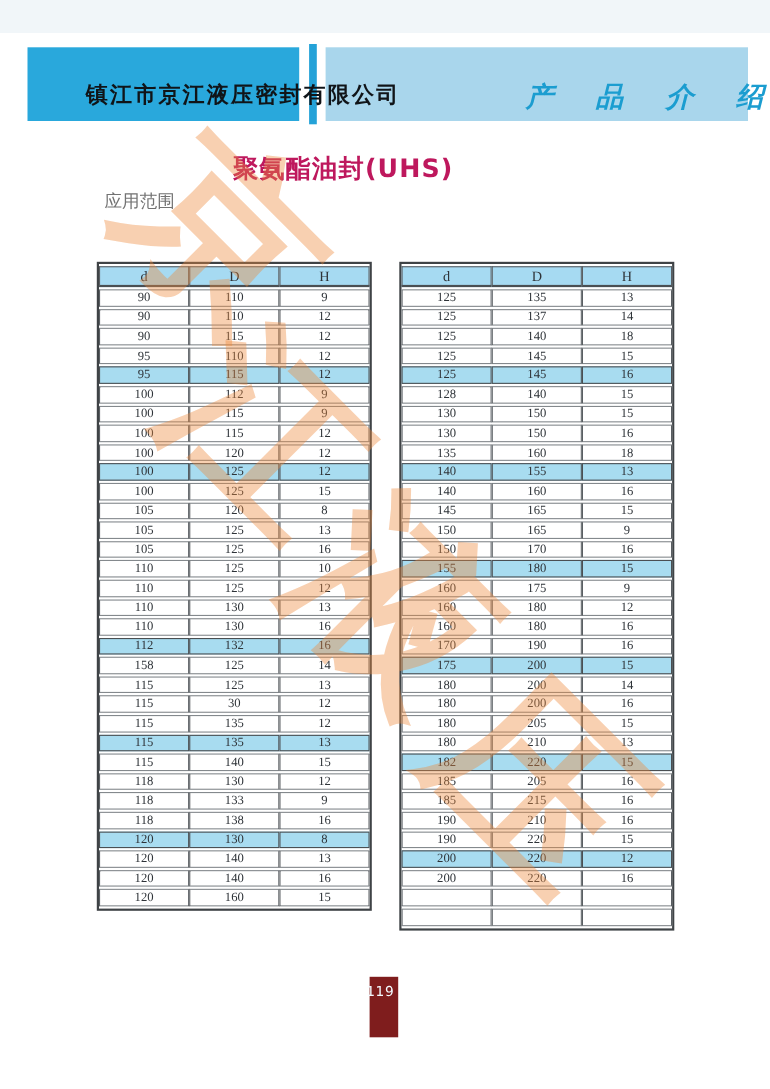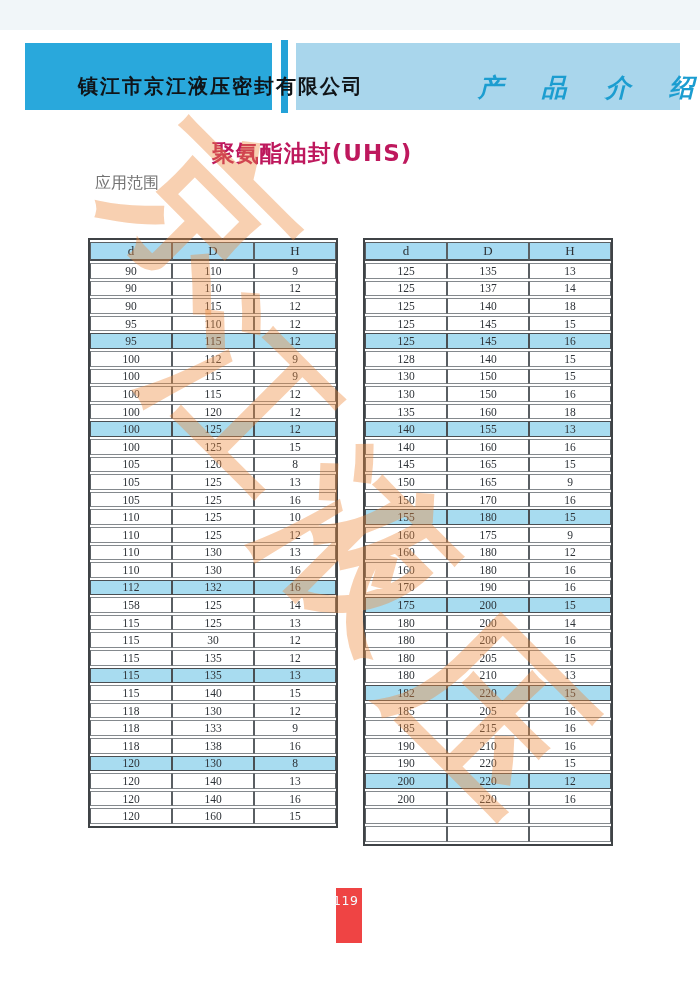--- a/index.html
+++ b/index.html
@@ -37,21 +37,21 @@
 
   
   .wm{position:absolute;z-index:5;pointer-events:none;font-weight:bold;
       color:rgba(238,138,60,0.40);transform:rotate(45deg);line-height:1;}
   .wm1{left:118px;top:128px;font-size:172px;}
   .wm2{left:158px;top:308px;font-size:172px;}
   .wm3{left:272px;top:462px;font-size:176px;}
   .wm4{left:398px;top:622px;font-size:180px;}
 
   
-  .pagebox{position:absolute;left:336px;top:888px;width:26px;height:55px;background:#ef4444;z-index:2;}
+  .pagebox{position:absolute;left:336px;top:888px;width:26px;height:55px;background:#7f1d1d;z-index:2;}
   .pagebox span{position:absolute;left:-3px;top:5px;color:#f4fbff;font-size:12.5px;letter-spacing:0.5px;}
 </style>
 </head>
 <body>
 
 <div class="page">
   <div class="top-tint"></div>
 
   <div class="band-left"></div>
   <div class="band-stripe"></div>

